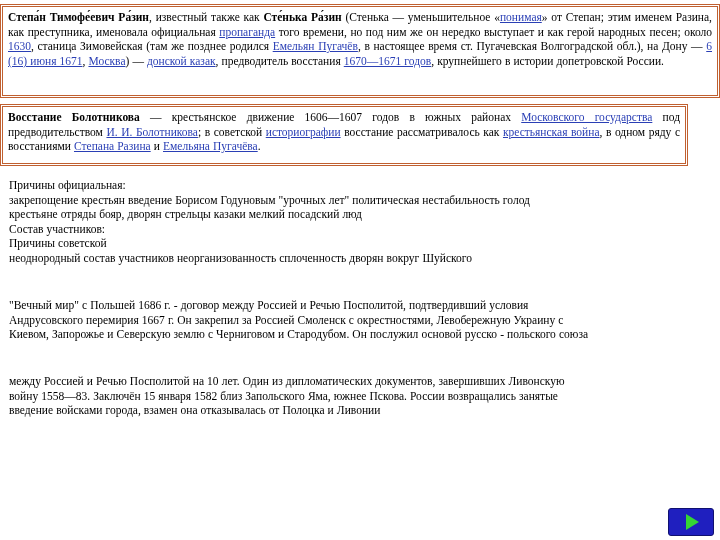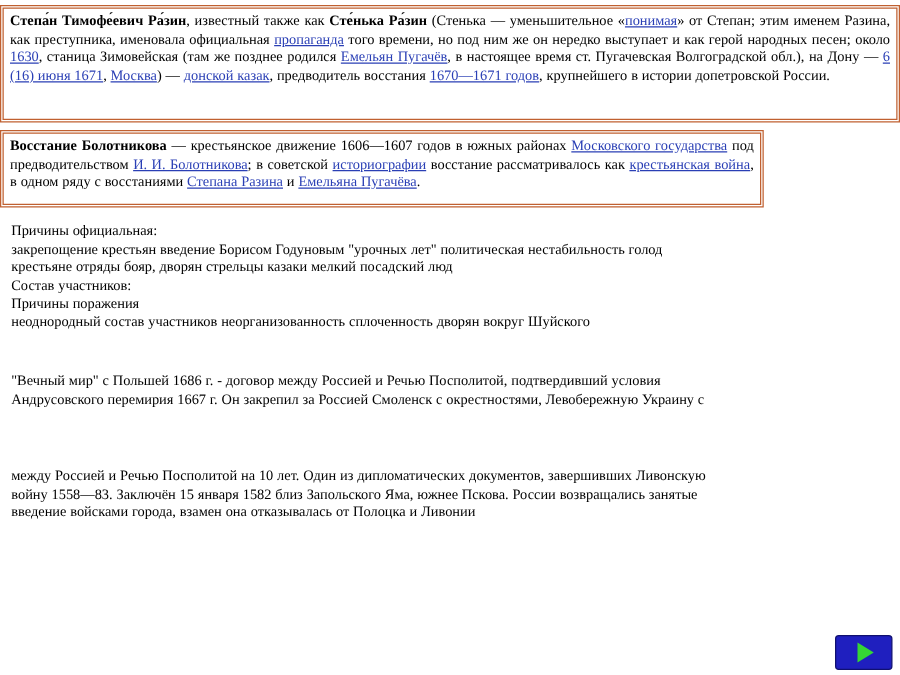--- a/index.html
+++ b/index.html
@@ -56,21 +56,21 @@
   
   #block-razin {
     left: 0px;
     top: 4px;
     width: 720px;
     height: 94px;
   }
   #block-bolotnikov {
     left: 0px;
     top: 104px;
-    width: 611px;
+    width: 688px;
     height: 62px;
   }
   #block-causes {
     left: 4px;
     top: 176px;
     width: 712px;
     height: 98px;
   }
   #block-peace {
     left: 4px;
@@ -126,29 +126,30 @@
       <div class="txt"><b>Восстание Болотникова</b><span> — крестьянское движение 1606—1607 годов в южных районах </span><a class="lnk">Московского государства</a><span> под предводительством </span><a class="lnk">И. И. Болотникова</a><span>; в советской </span><a class="lnk">историографии</a><span> восстание рассматривалось как </span><a class="lnk">крестьянская война</a><span>, в одном ряду с восстаниями </span><a class="lnk">Степана Разина</a><span> и </span><a class="lnk">Емельяна Пугачёва</a><span>.</span></div>
     </div>
   </div>
 
   <div class="block plain" id="block-causes">
     <div class="txt txt-left">
       <span class="line">Причины официальная:</span>
       <span class="line">закрепощение крестьян введение Борисом Годуновым "урочных лет" политическая нестабильность голод</span>
       <span class="line">крестьяне отряды бояр, дворян стрельцы казаки мелкий посадский люд</span>
       <span class="line">Состав участников:</span>
-      <span class="line">Причины поражения</span>
+      <span class="line">Причины советской</span>
       <span class="line">неоднородный состав участников неорганизованность сплоченность дворян вокруг Шуйского</span>
     </div>
   </div>
 
   <div class="block plain" id="block-peace">
     <div class="txt txt-left">
       <span class="line">"Вечный мир" с Польшей 1686 г. - договор между Россией и Речью Посполитой, подтвердивший условия</span>
       <span class="line">Андрусовского перемирия 1667 г. Он закрепил за Россией Смоленск с окрестностями, Левобережную Украину с</span>
+      <span class="line">Киевом, Запорожье и Северскую землю с Черниговом и Стародубом. Он послужил основой русско - польского союза</span>
     </div>
   </div>
 
   <div class="block plain" id="block-yam">
     <div class="txt txt-left">
       <span class="line">между Россией и Речью Посполитой на 10 лет. Один из дипломатических документов, завершивших Ливонскую</span>
       <span class="line">войну 1558—83. Заключён 15 января 1582 близ Запольского Яма, южнее Пскова. России возвращались занятые</span>
       <span class="line">введение войсками города, взамен она отказывалась от Полоцка и Ливонии</span>
     </div>
   </div>

